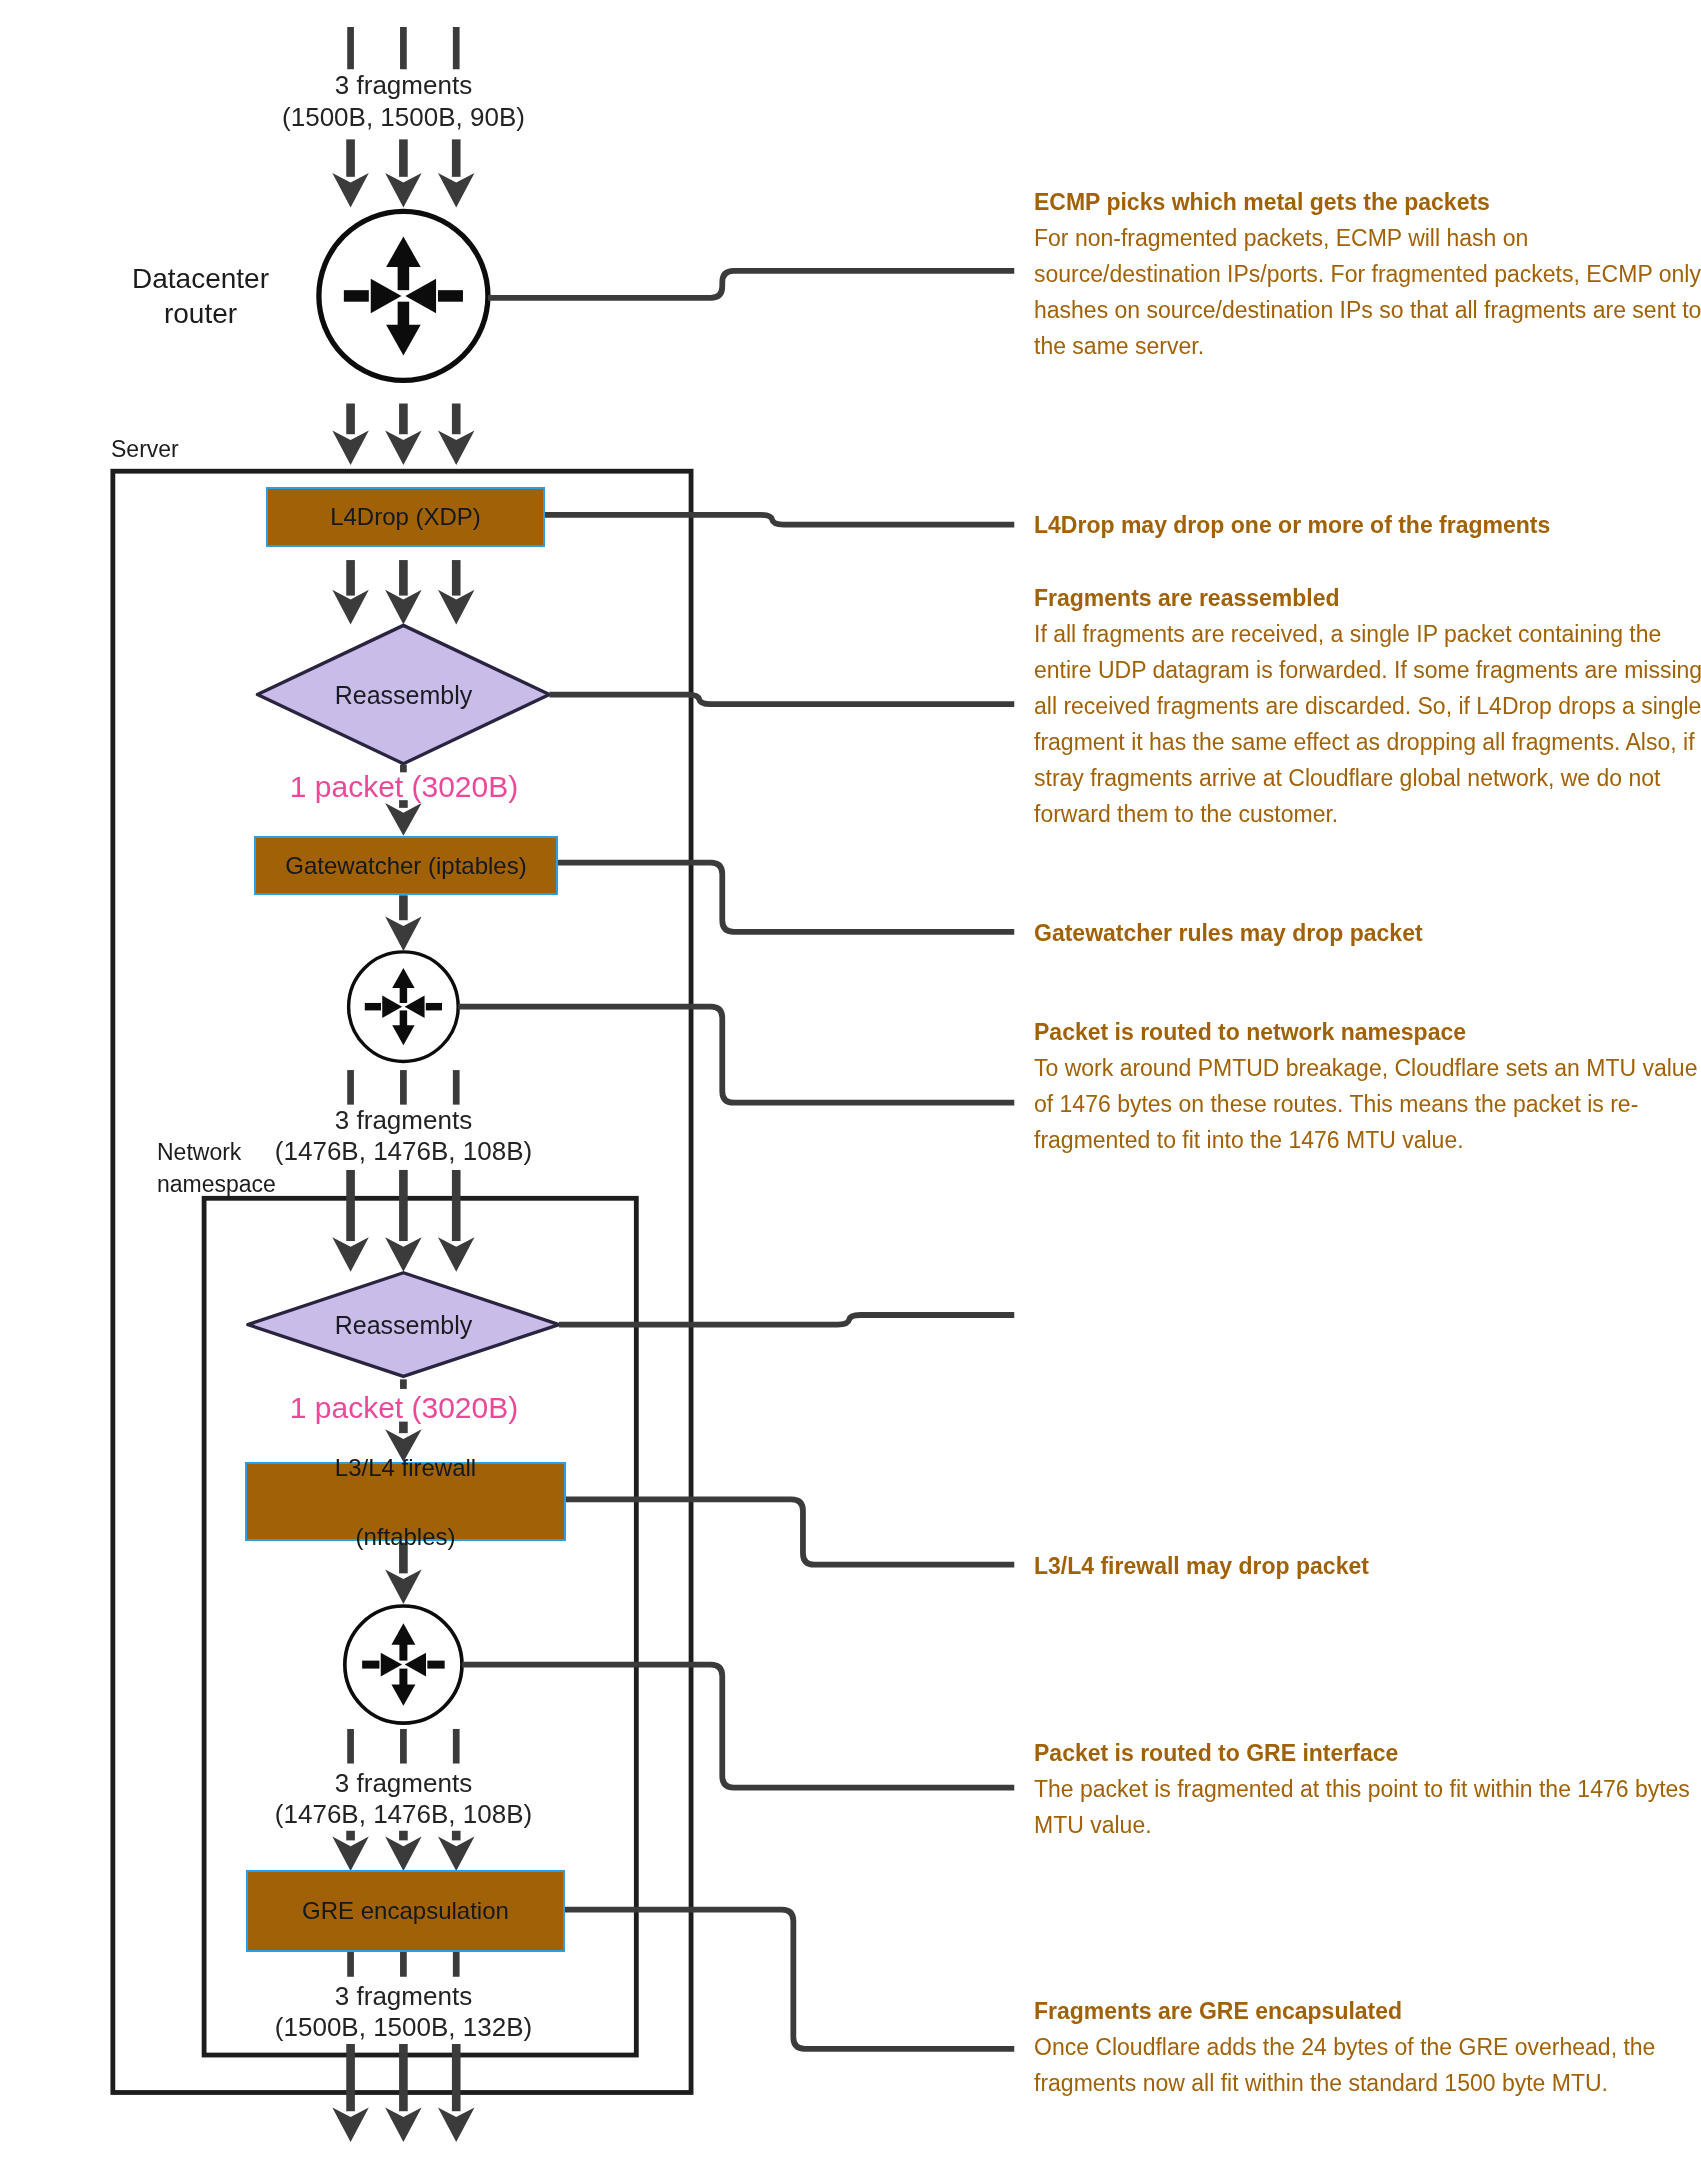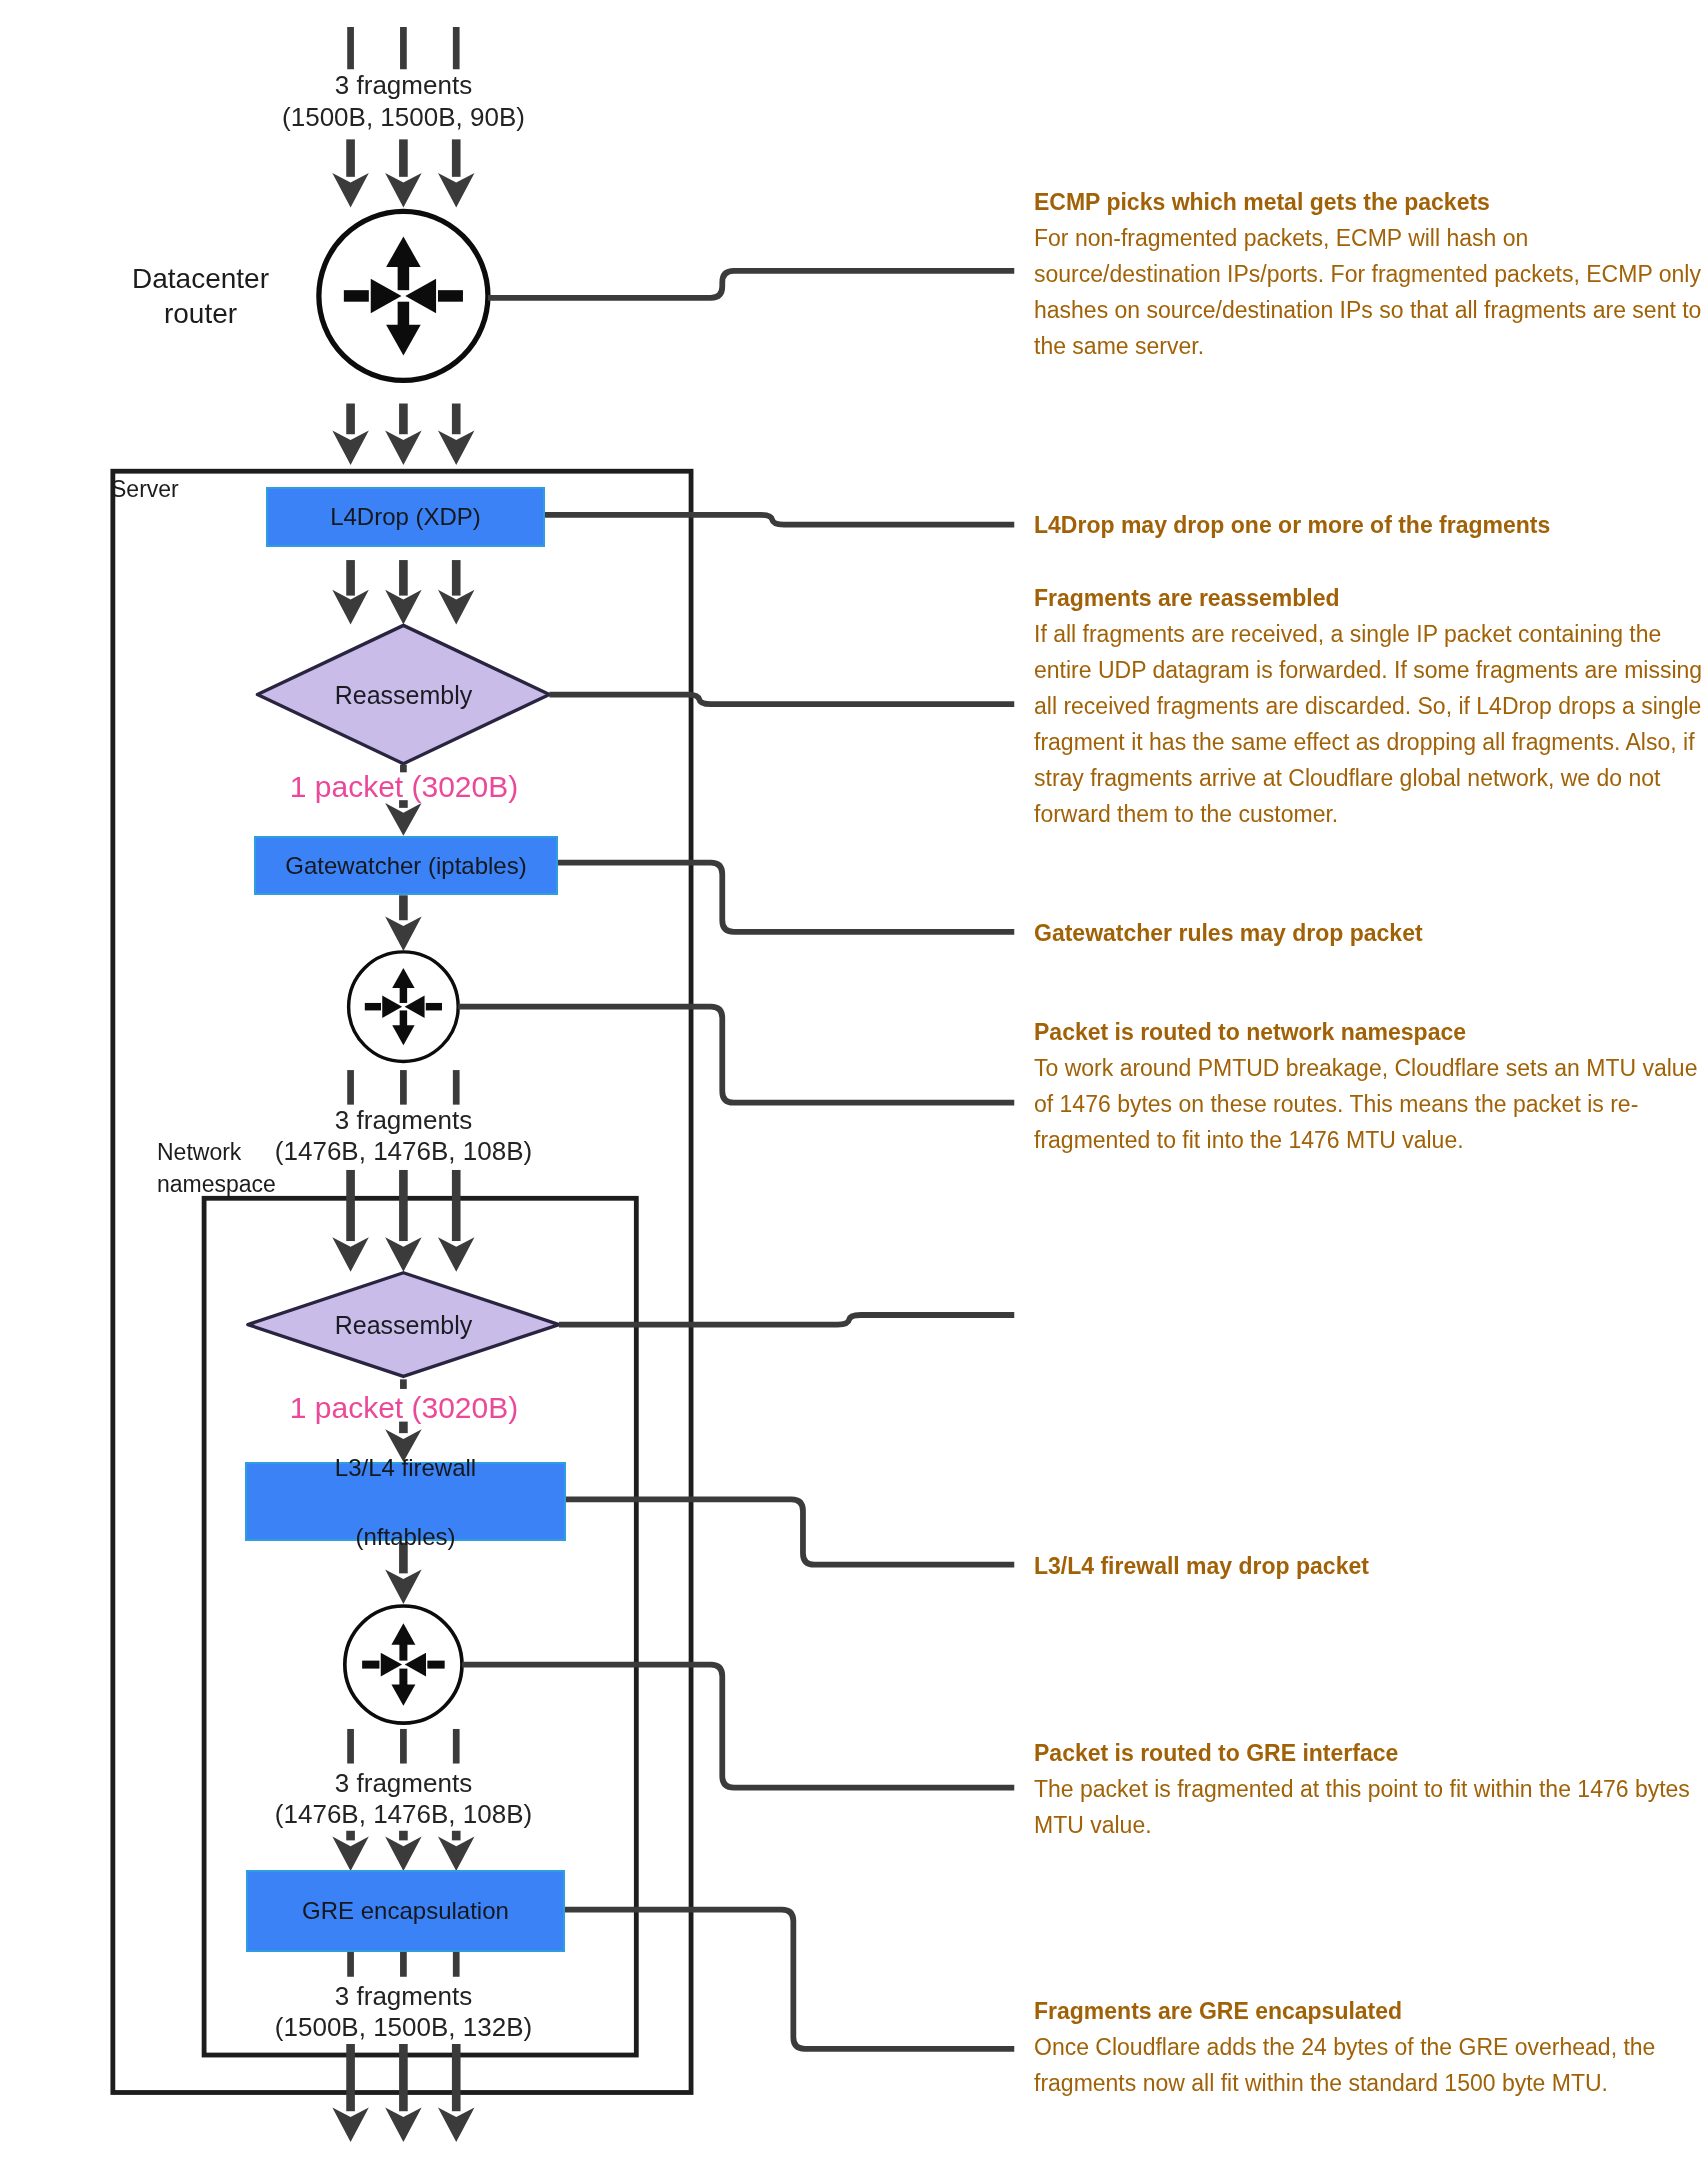--- a/index.html
+++ b/index.html
@@ -5,21 +5,21 @@
   html,body{margin:0;padding:0;background:#ffffff;}
   #canvas{position:relative;width:1701px;height:2168px;background:#ffffff;
           font-family:"Liberation Sans",sans-serif;color:#1f2124;overflow:hidden;}
   #lines{position:absolute;left:0;top:0;z-index:1;}
   .abs{position:absolute;z-index:2;}
   .ctr{text-align:center;}
   .frag{font-size:26px;line-height:32px;color:#232323;}
   .frag2{font-size:26px;line-height:31px;color:#232323;}
   .biglabel{font-size:28px;line-height:35px;color:#1c1c1c;}
   .boxlabel{font-size:23px;color:#1c1c1c;}
-  .procbox{background:#3b82f6;border:2.4px solid #2f9ee0;display:flex;flex-direction:column;
+  .procbox{background:#a16207;border:2.4px solid #2f9ee0;display:flex;flex-direction:column;
            align-items:center;justify-content:center;font-size:24px;color:#15181c;z-index:2;}
   .dlabel{font-size:25px;color:#1b1b24;}
   .packet{font-size:30px;color:#ec4899;}
   .ann{position:absolute;left:1014px;width:678px;font-size:23px;line-height:36px;color:#a16207;z-index:2;margin-left:20px;}
   .ann .t{font-weight:bold;}
 </style>
 </head>
 <body>
 
 <div id="canvas">
@@ -165,21 +165,21 @@
     </g>
   </svg>
 
   <div class="abs frag ctr" style="left:221px;top:69px;width:365px;">
     <div>3 fragments</div>
     <div>(1500B, 1500B, 90B)</div>
   </div>
 
   <div class="abs biglabel ctr" style="left:115px;top:261px;width:171px;">Datacenter router</div>
 
-  <div class="abs boxlabel" style="left:111px;top:436px;margin-top:40px;">Server</div>
+  <div class="abs boxlabel" style="left:111px;top:436px;">Server</div>
 
   <div class="abs procbox" style="left:266px;top:487px;width:275px;height:56px;">
     <div>L4Drop (XDP)</div>
   </div>
 
   <div class="abs dlabel ctr" style="left:288px;top:681px;width:231px;">Reassembly</div>
 
   <div class="abs packet ctr" style="left:231px;top:770px;width:346px;">1 packet (3020B)</div>
 
   <div class="abs procbox" style="left:254px;top:836px;width:300px;height:55px;">

